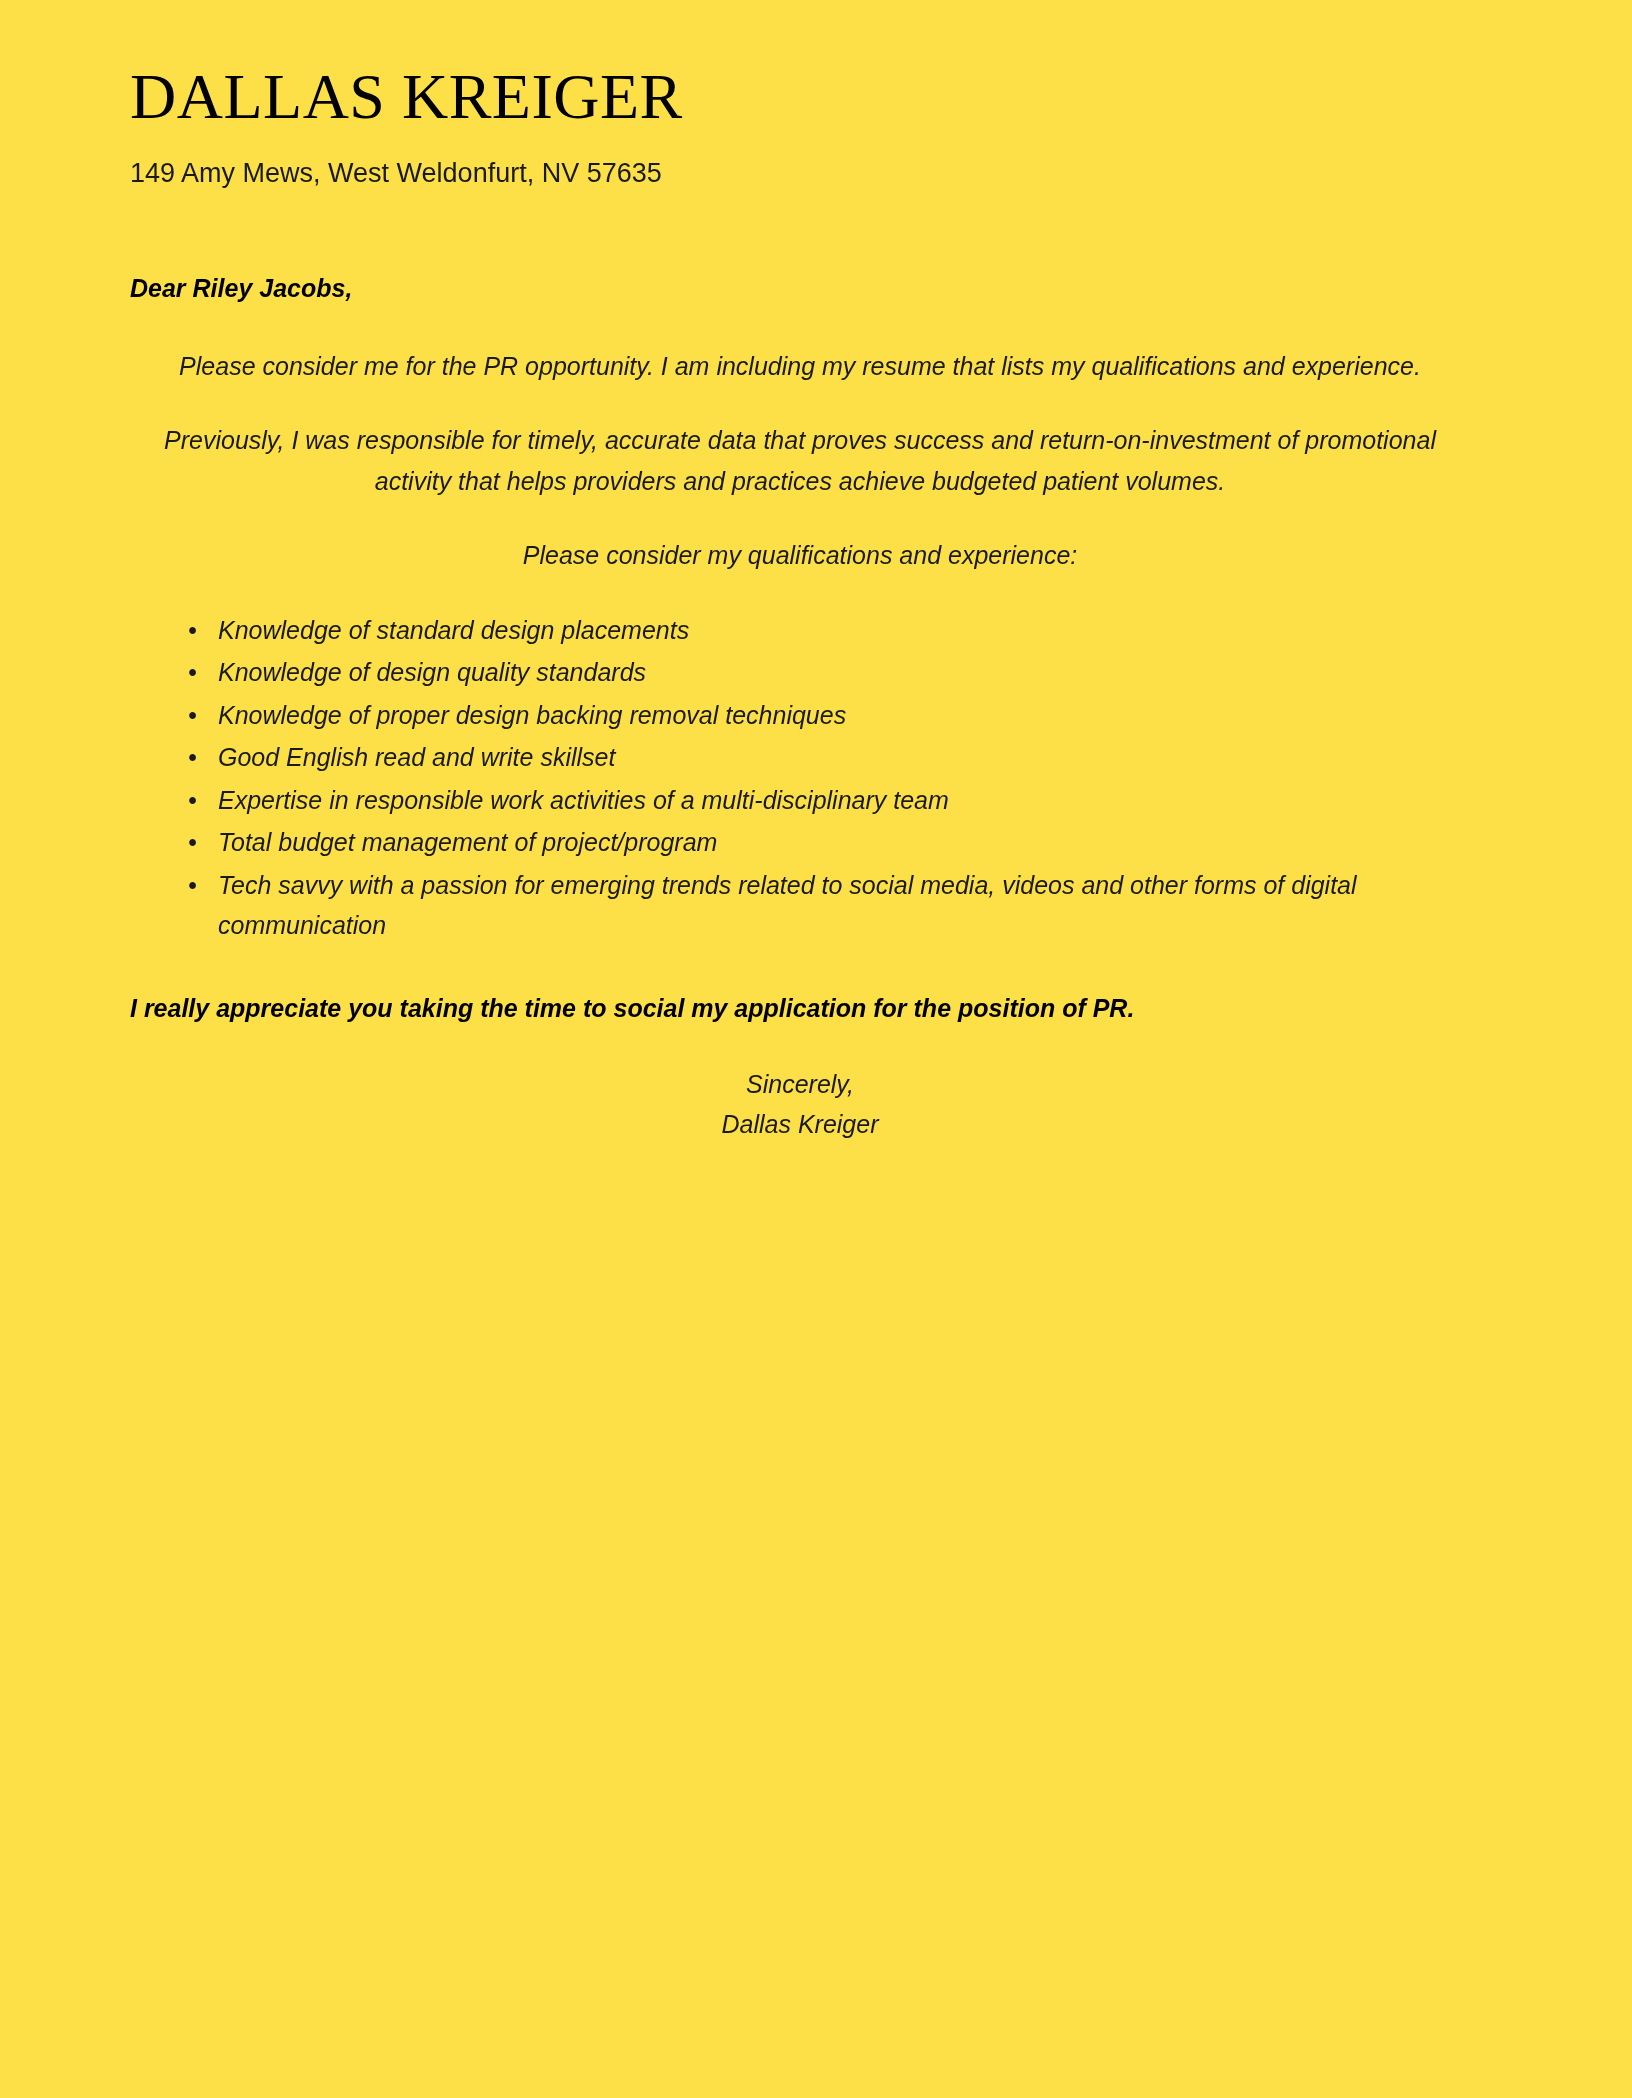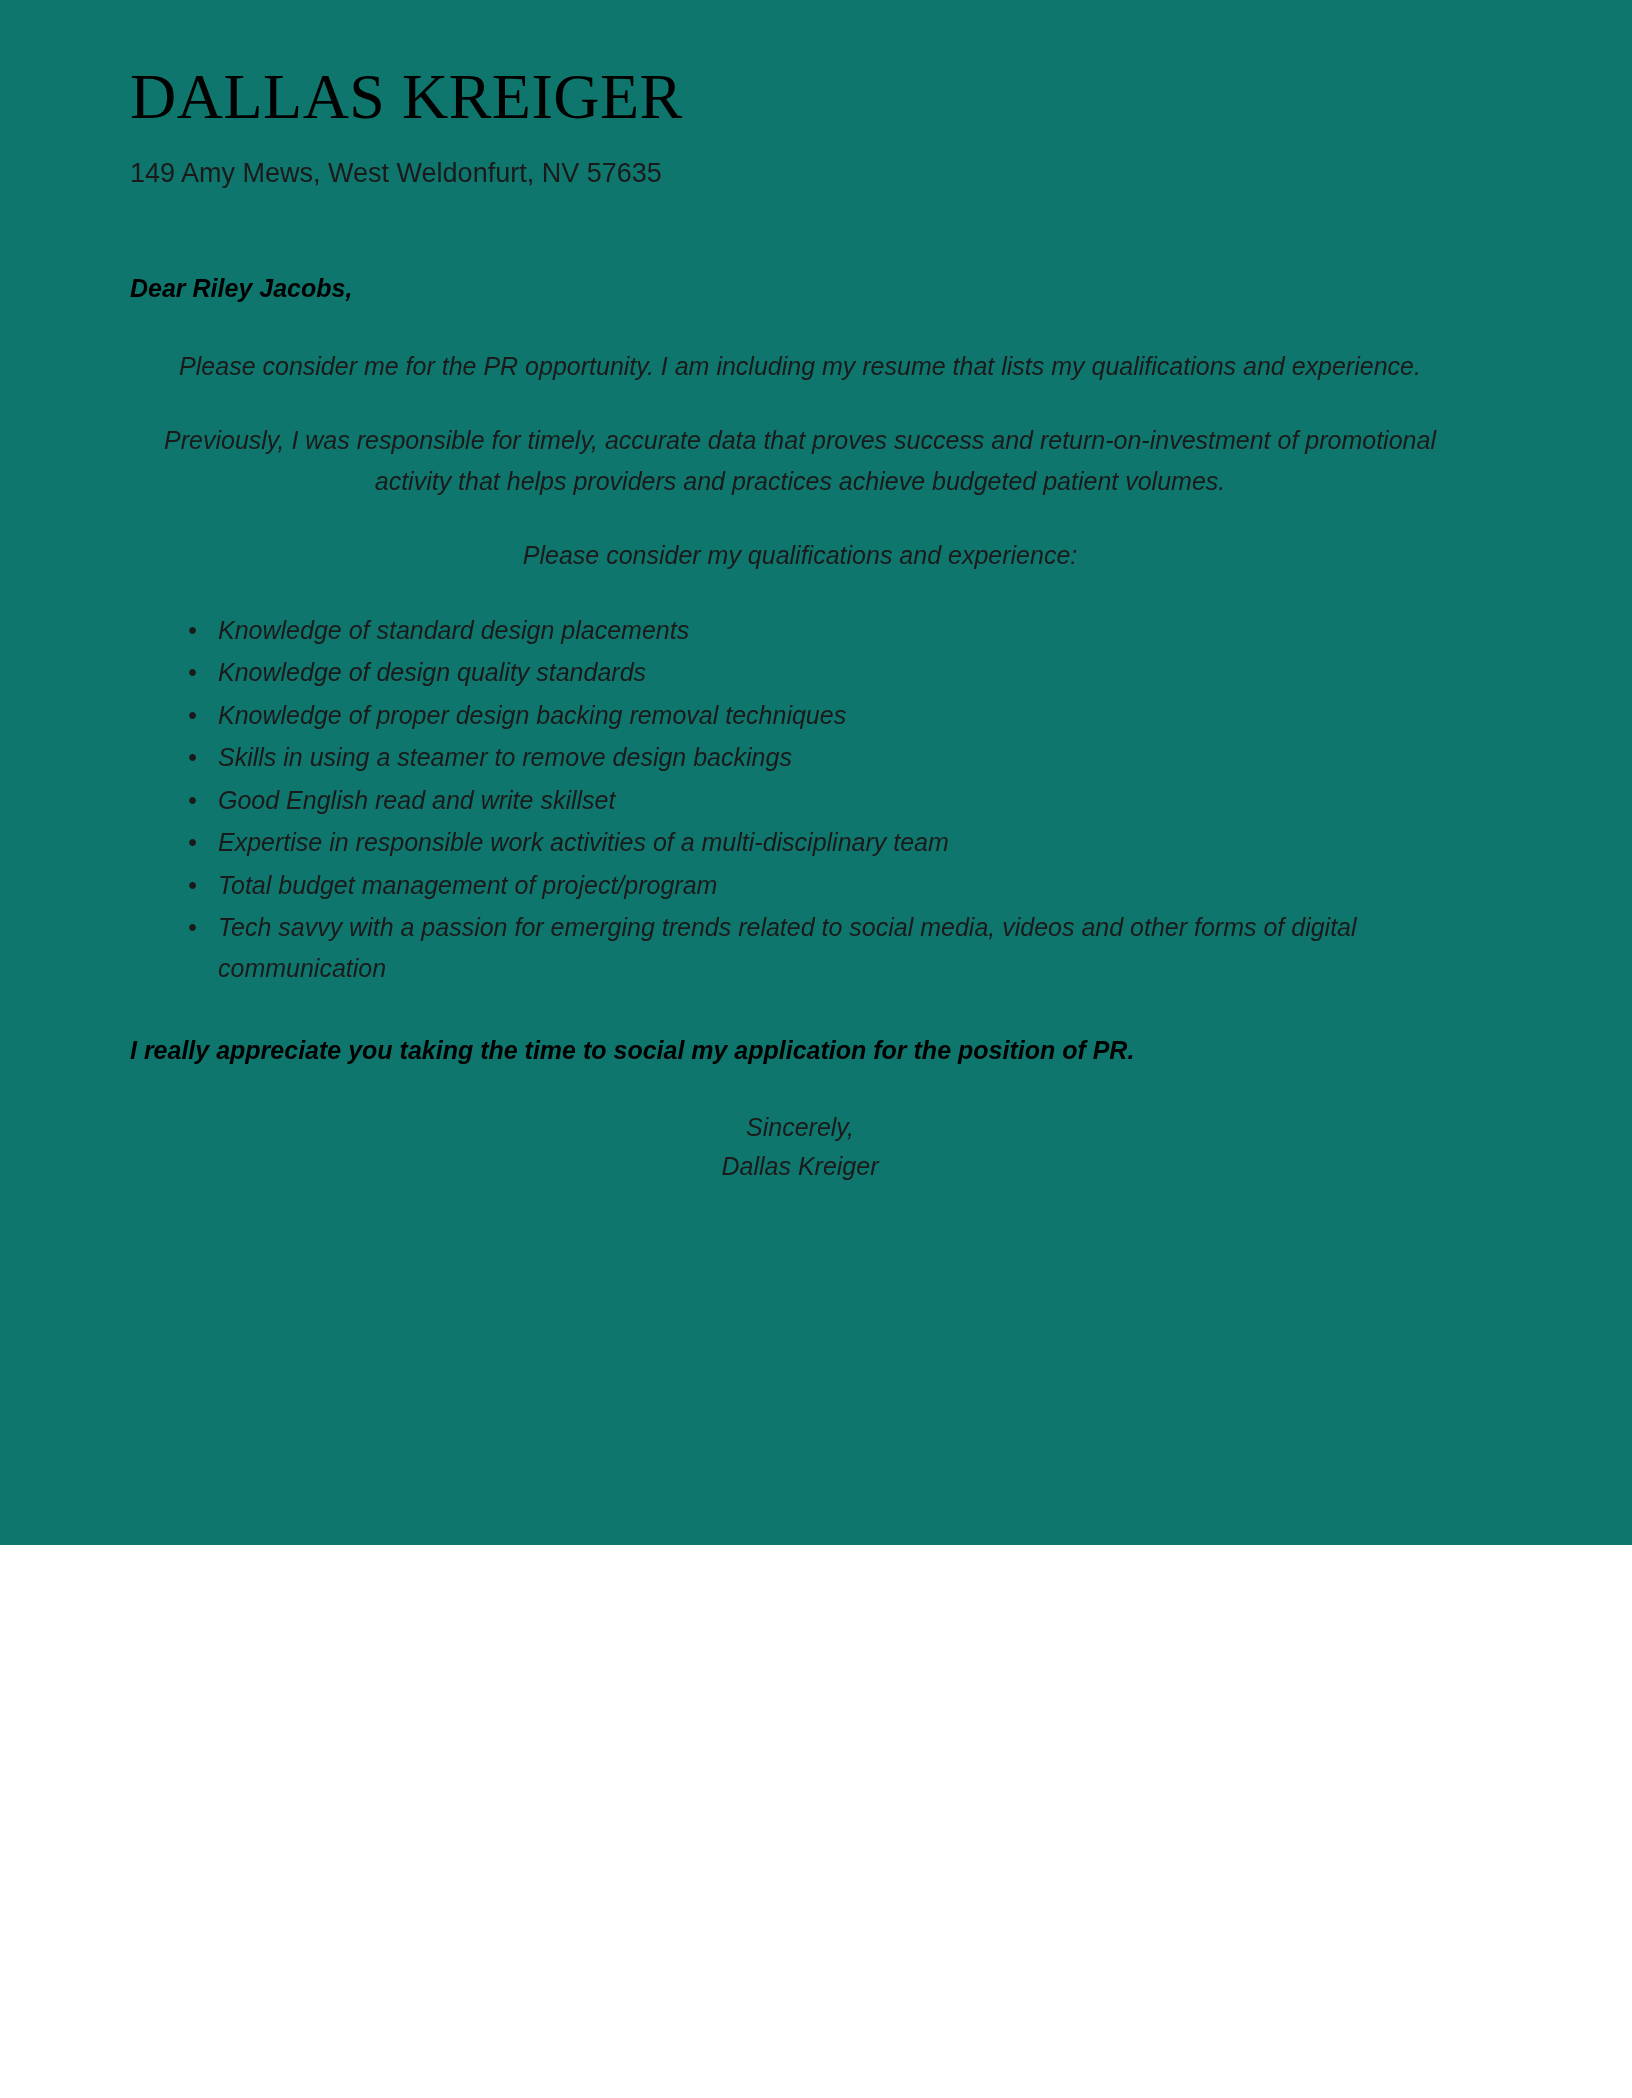--- a/index.html
+++ b/index.html
@@ -5,22 +5,22 @@
 <style>
   html, body {
     margin: 0;
     padding: 0;
     background: #ffffff;
   }
 
   .page {
     position: relative;
     width: 1632px;
-    height: 1545px;
-    background: #0f766e;
+    height: 2098px;
+    background: #fde047;
     box-sizing: border-box;
     overflow: hidden;
   }
 
   .letter {
     position: absolute;
     left: 130px;
     top: 62px;
     width: 1340px;
   }
@@ -138,21 +138,20 @@
       <p class="para">Please consider me for the PR opportunity. I am including my resume that lists my qualifications and experience.</p>
 
       <p class="para">Previously, I was responsible for timely, accurate data that proves success and return-on-investment of promotional activity that helps providers and practices achieve budgeted patient volumes.</p>
 
       <p class="para">Please consider my qualifications and experience:</p>
 
       <ul class="skills">
         <li>Knowledge of standard design placements</li>
         <li>Knowledge of design quality standards</li>
         <li>Knowledge of proper design backing removal techniques</li>
-        <li>Skills in using a steamer to remove design backings</li>
         <li>Good English read and write skillset</li>
         <li>Expertise in responsible work activities of a multi-disciplinary team</li>
         <li>Total budget management of project/program</li>
         <li>Tech savvy with a passion for emerging trends related to social media, videos and other forms of digital communication</li>
       </ul>
 
       <div class="closing-bold">I really appreciate you taking the time to social my application for the position of PR.</div>
 
       <div class="signoff">
         <span class="sig-line">Sincerely,</span>

